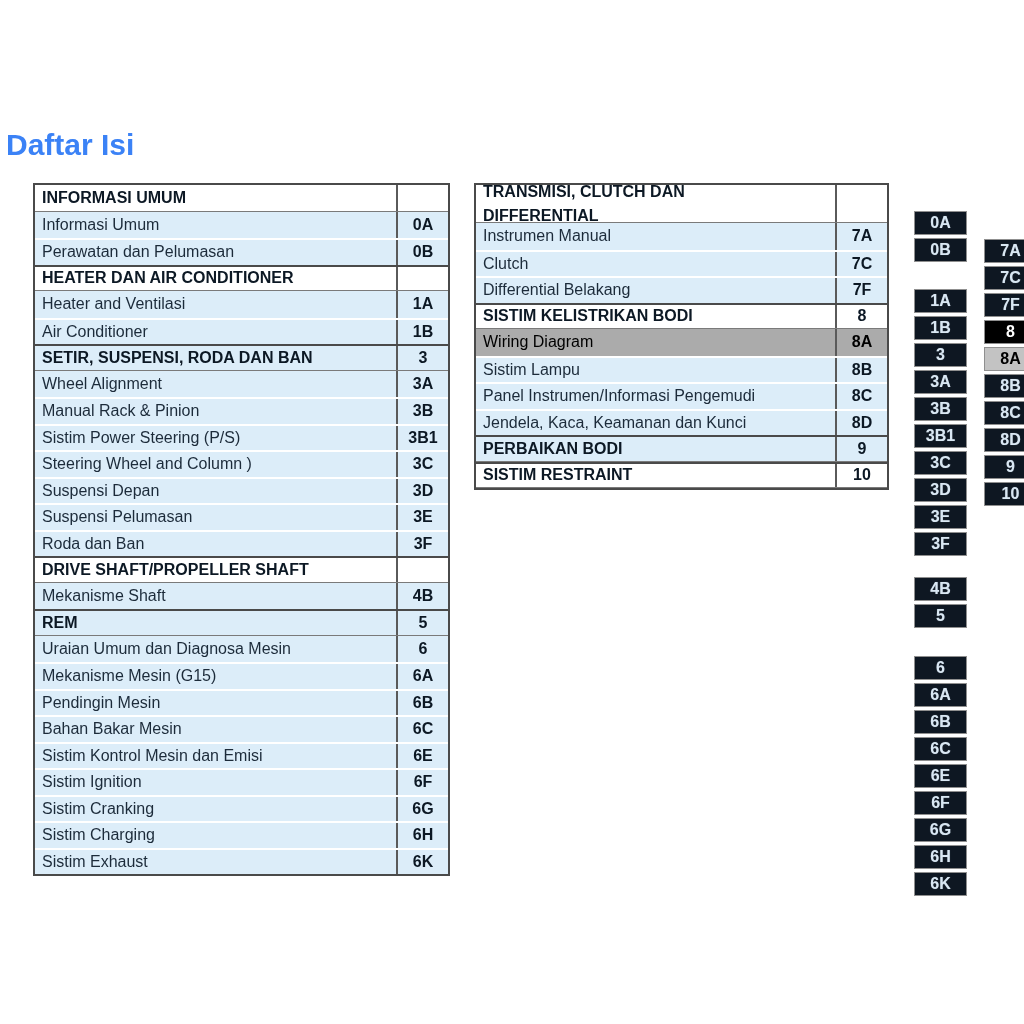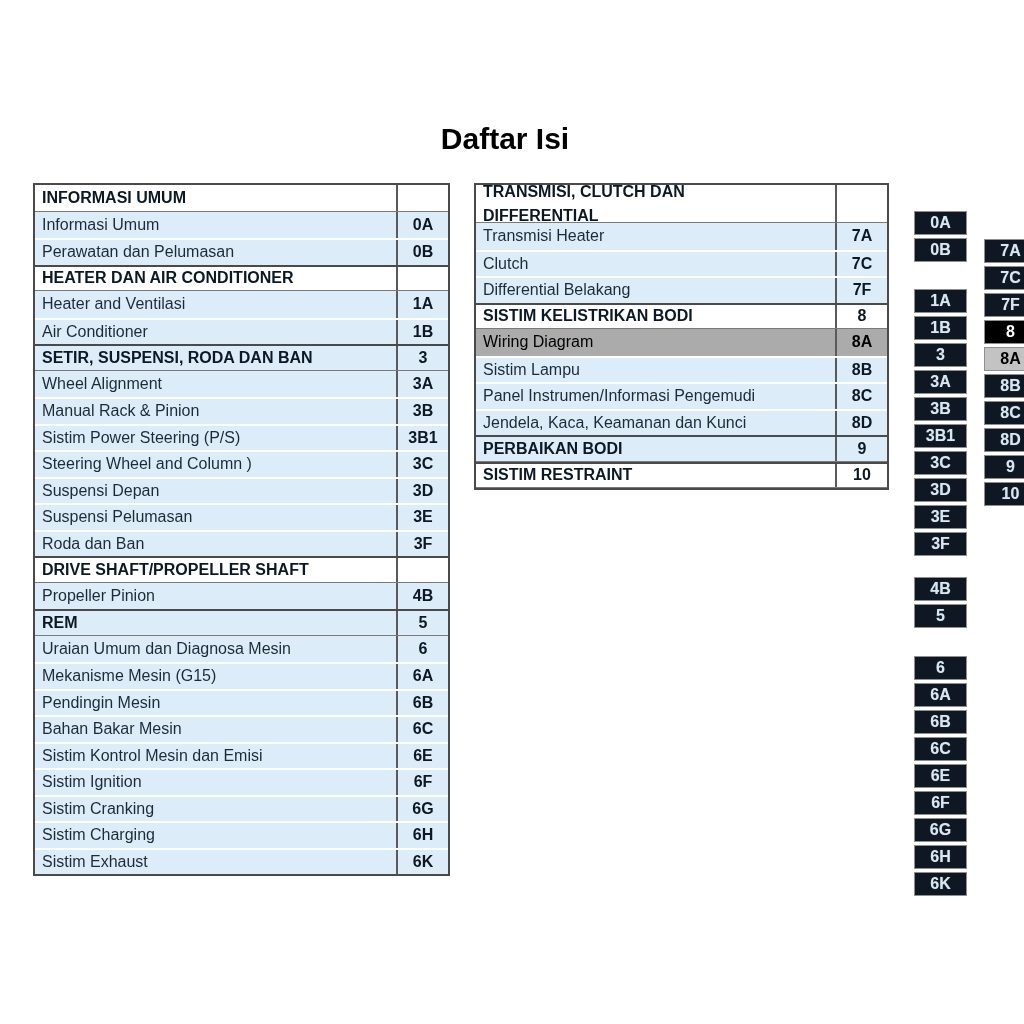--- a/index.html
+++ b/index.html
@@ -14,22 +14,22 @@
     --tab-border:#8f8f8f;
     --tab-active-bg:#000000;
     --tab-active-text:#ffffff;
     --tab-selected-bg:#c3c3c3;
     --tab-selected-text:#000000;
   }
   html,body{margin:0;padding:0;}
   body{font-family:"Liberation Sans",sans-serif;background:#fff;}
   .page{position:relative;width:1024px;height:1024px;background:var(--page-bg);overflow:hidden;}
 
-  .title{position:absolute;top:122px;left:0;width:1010px;text-align:center;
-    font-size:30px;font-weight:bold;color:#000000;margin:0;}
+  .title{position:absolute;top:122px;left:0;width:1010px;
+    font-size:30px;font-weight:bold;color:#3b82f6;margin:6px;}
 
   .toc-table{position:absolute;box-sizing:border-box;border:2px solid var(--table-border);background:#fff;}
   #left-table{left:33px;top:183px;width:417px;}
   #right-table{left:474px;top:183px;width:415px;}
 
   .row{display:flex;box-sizing:border-box;height:26.5px;align-items:stretch;}
   .row.tall{height:38px;}
   .label-cell{flex:1;display:flex;align-items:center;padding-left:7px;
     font-size:16px;color:var(--item-text);white-space:pre-line;line-height:24px;overflow:hidden;}
   .code-cell{width:52px;flex:0 0 52px;box-sizing:border-box;border-left:2px solid #5a5a5a;
@@ -124,21 +124,21 @@
       </div>
       <div class="row item">
         <div class="label-cell">Roda dan Ban</div>
         <div class="code-cell">3F</div>
       </div>
       <div class="row header">
         <div class="label-cell">DRIVE SHAFT/PROPELLER SHAFT</div>
         <div class="code-cell"></div>
       </div>
       <div class="row item">
-        <div class="label-cell">Propeller Pinion</div>
+        <div class="label-cell">Mekanisme Shaft</div>
         <div class="code-cell">4B</div>
       </div>
       <div class="row header-blue">
         <div class="label-cell">REM</div>
         <div class="code-cell">5</div>
       </div>
       <div class="row item">
         <div class="label-cell">Uraian Umum dan Diagnosa Mesin</div>
         <div class="code-cell">6</div>
       </div>
@@ -175,21 +175,21 @@
         <div class="code-cell">6K</div>
       </div>
     </div>
   <div class="toc-table" id="right-table">
       <div class="row header tall">
         <div class="label-cell">TRANSMISI, CLUTCH DAN
 DIFFERENTIAL</div>
         <div class="code-cell"></div>
       </div>
       <div class="row item">
-        <div class="label-cell">Transmisi Heater</div>
+        <div class="label-cell">Instrumen Manual</div>
         <div class="code-cell">7A</div>
       </div>
       <div class="row item">
         <div class="label-cell">Clutch</div>
         <div class="code-cell">7C</div>
       </div>
       <div class="row item">
         <div class="label-cell">Differential Belakang</div>
         <div class="code-cell">7F</div>
       </div>

